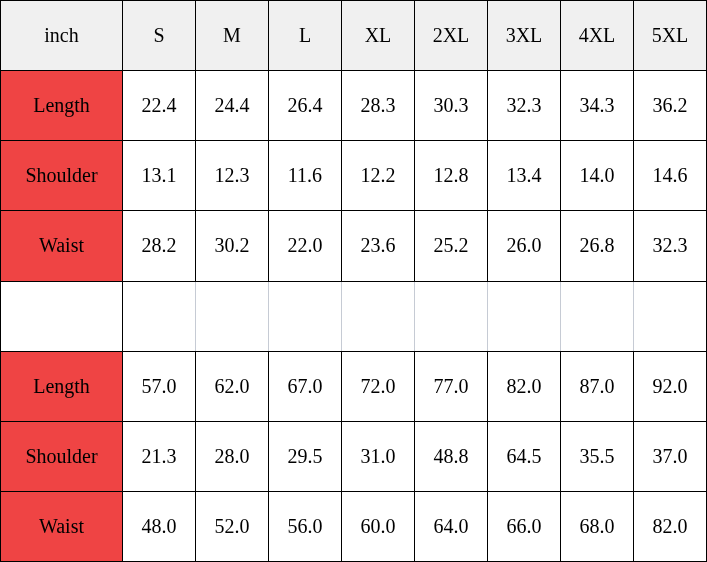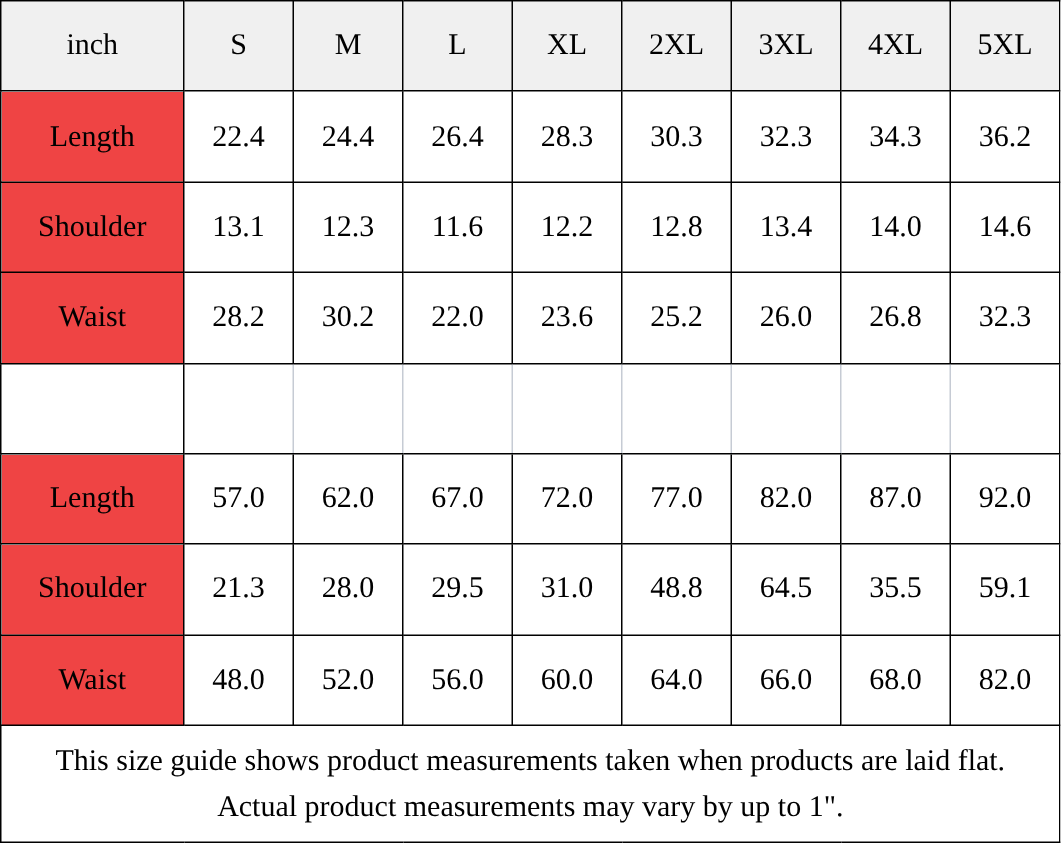--- a/index.html
+++ b/index.html
@@ -132,34 +132,31 @@
 
       <tr class="data-row">
         <td>Shoulder</td>
         <td>21.3</td>
         <td>28.0</td>
         <td>29.5</td>
         <td>31.0</td>
         <td>48.8</td>
         <td>64.5</td>
         <td>35.5</td>
-        <td>59.1</td>
+        <td>37.0</td>
       </tr>
 
       <tr class="data-row">
         <td>Waist</td>
         <td>48.0</td>
         <td>52.0</td>
         <td>56.0</td>
         <td>60.0</td>
         <td>64.0</td>
         <td>66.0</td>
         <td>68.0</td>
         <td>82.0</td>
       </tr>
 
-      <tr class="footer-row">
-        <td colspan="9">This size guide shows product measurements taken when products are laid flat. Actual product measurements may vary by up to 1".</td>
-      </tr>
 
     </tbody>
   </table>
 </div>
 
 </body></html>

